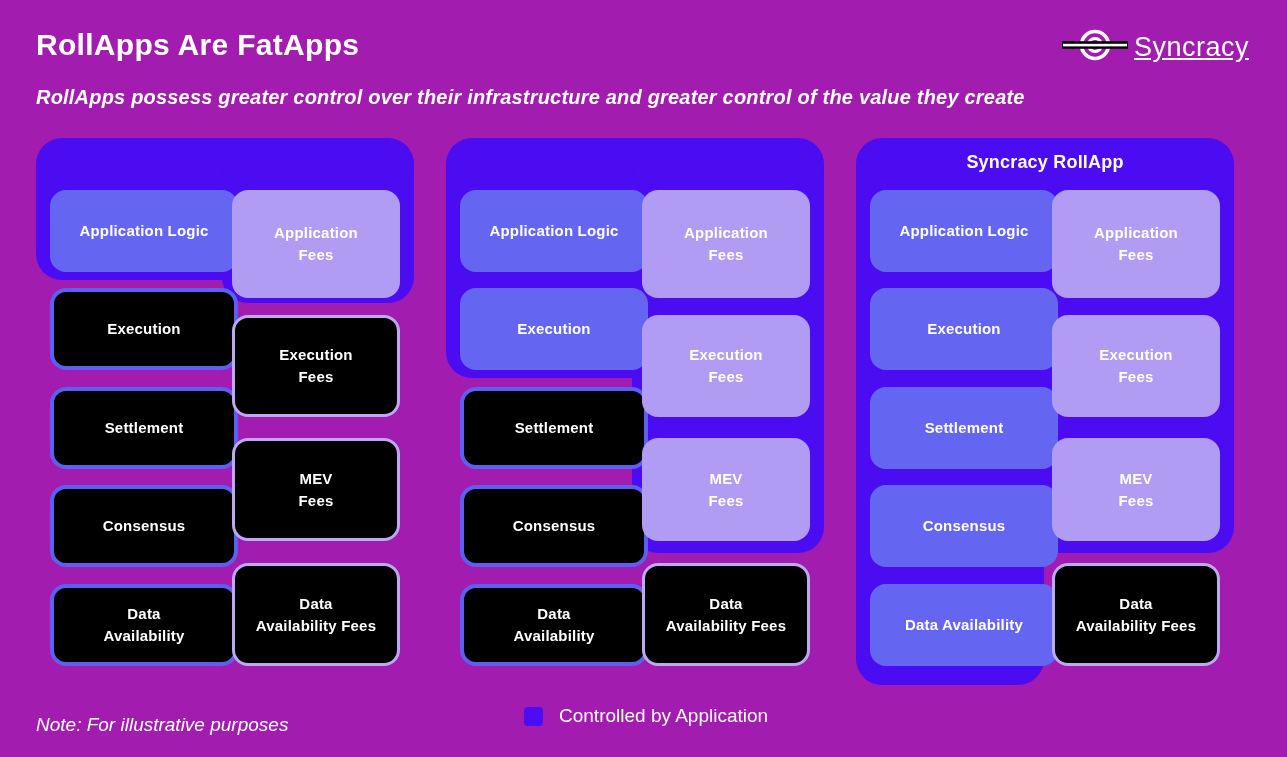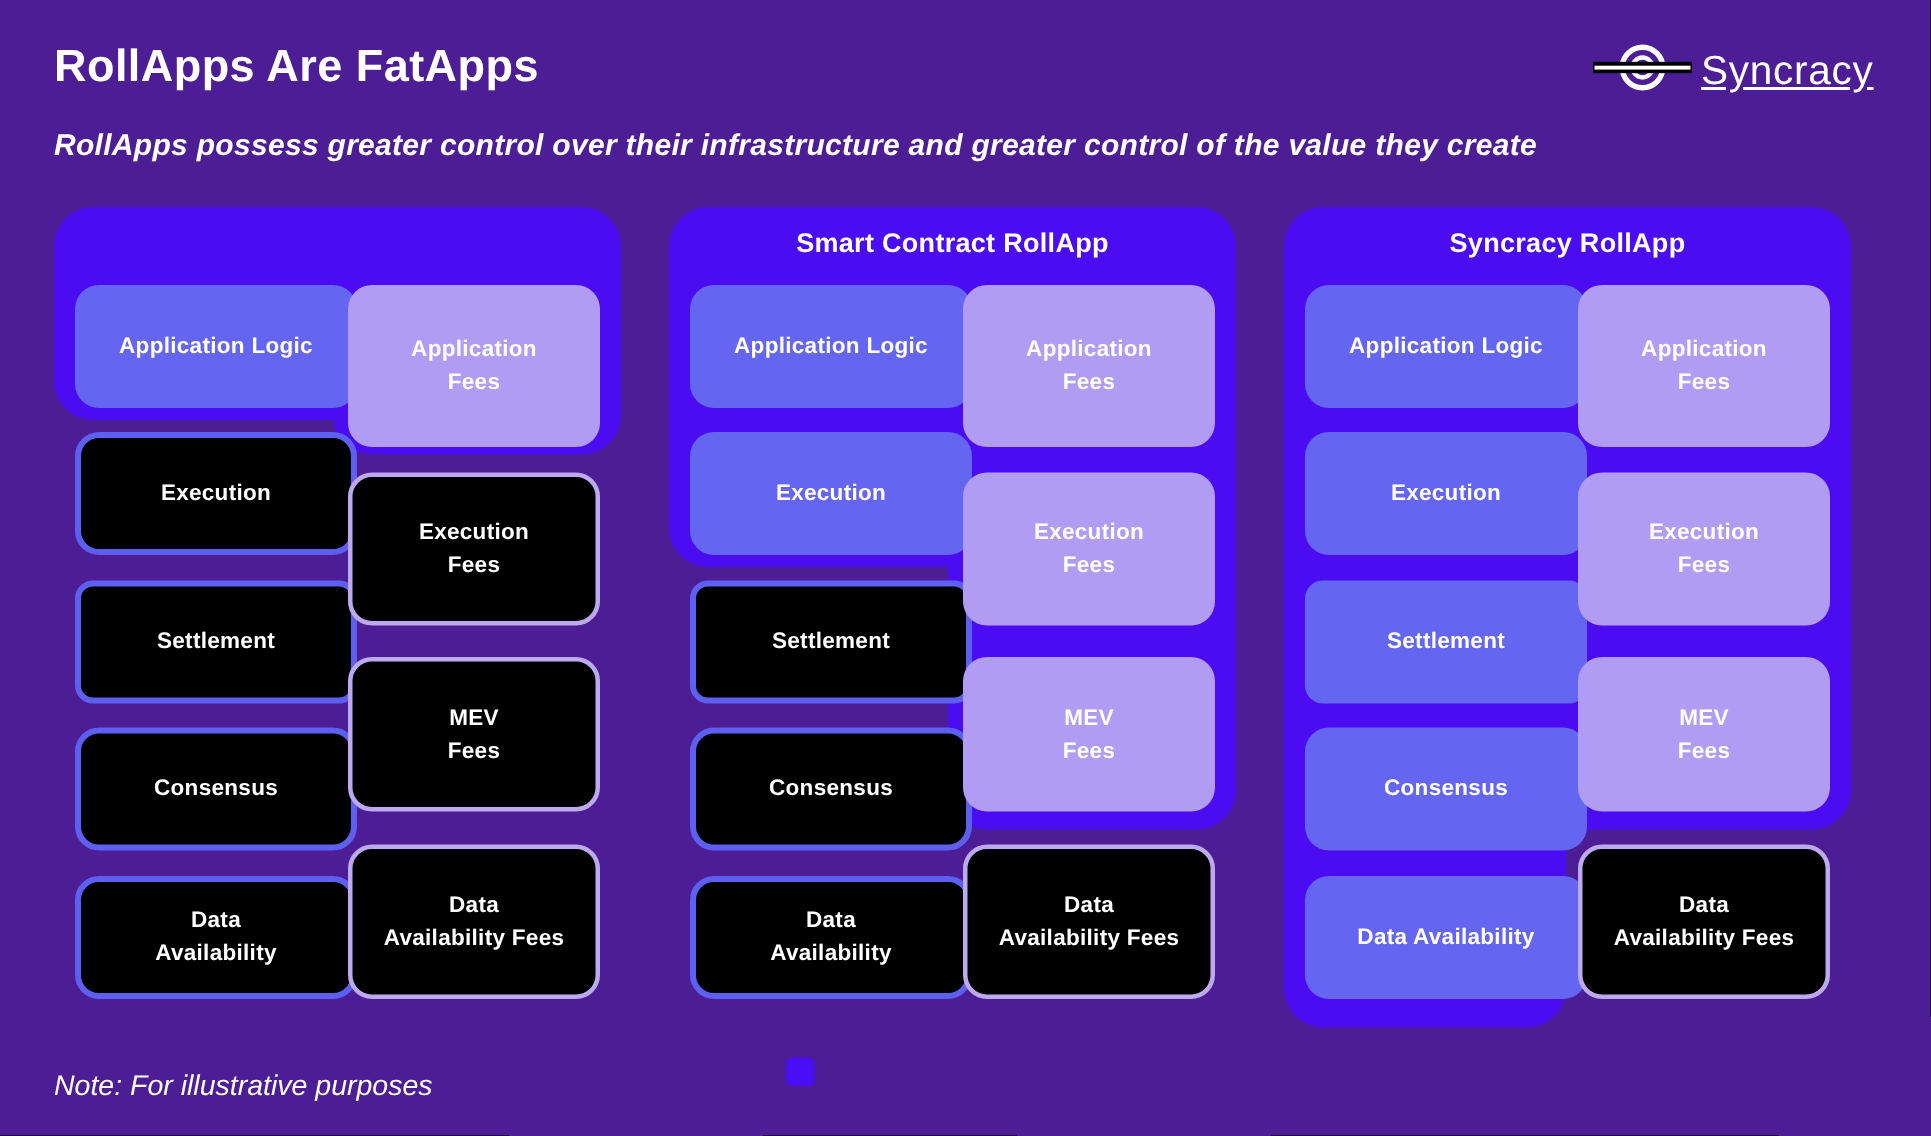--- a/index.html
+++ b/index.html
@@ -1,17 +1,17 @@
 <!DOCTYPE html>
 <html><head>
 <meta charset="utf-8">
 <style>
   html,body{margin:0;padding:0;background:#000;}
   .canvas{
-    position:relative;width:1287px;height:757px;background:#4c1d95;overflow:hidden;
+    position:relative;width:1287px;height:757px;background:#a21caf;overflow:hidden;
     font-family:"Liberation Sans",sans-serif;color:#fff;
   }
   
   .title{position:absolute;left:36px;top:28px;font-size:30px;font-weight:bold;letter-spacing:.3px;}
   .subtitle{position:absolute;left:36px;top:86px;font-size:20px;font-style:italic;font-weight:600;letter-spacing:.2px;}
   .logo{position:absolute;left:1062px;top:26px;display:flex;align-items:center;gap:6px;}
   .logo-text{font-size:27px;font-weight:500;letter-spacing:.5px;text-decoration:underline;}
   
   .col{position:absolute;top:138px;width:378px;height:560px;}
   .col-1{left:36px;} .col-2{left:446px;} .col-3{left:856px;}
@@ -22,21 +22,21 @@
   .c2-right{left:186px;top:12px;width:192px;height:403px;}
   .c3-full{left:0;top:0;width:378px;height:415px;}
   .c3-left{left:0;top:240px;width:188px;height:307px;}
   .col-title{position:absolute;left:0;top:14px;width:100%;text-align:center;
     font-size:18px;font-weight:bold;letter-spacing:.2px;}
   
   .bx{position:absolute;box-sizing:border-box;border-radius:16px;
     display:flex;align-items:center;justify-content:center;text-align:center;
     font-size:15px;font-weight:bold;line-height:1.45;white-space:pre-line;letter-spacing:.2px;}
   .stack{left:14px;width:188px;height:82px;}
-  .r1{top:52px;} .r2{top:150px;} .r3{top:249px;border-radius:12px;} .r4{top:347px;} .r5{top:446px;}
+  .r1{top:52px;} .r2{top:150px;} .r3{top:249px;} .r4{top:347px;} .r5{top:446px;}
   .fee{left:196px;width:168px;}
   .q1{top:52px;height:108px;} .q2{top:177px;height:102px;}
   .q3{top:300px;height:103px;} .q4{top:425px;height:103px;}
   .f-blue{background:#6466F2;}
   .f-purple{background:#B09CF2;}
   .o-blue{background:#000;border:4px solid #5D5FF0;}
   .o-purple{background:#000;border:3px solid #BCA9F0;}
   
   .note{position:absolute;left:36px;top:714px;font-size:19px;font-style:italic;font-weight:500;}
   .legend{position:absolute;left:524px;top:705px;display:flex;align-items:center;gap:16px;}
@@ -80,21 +80,20 @@
 Fees</div>
     <div class="bx fee q3 o-purple">MEV
 Fees</div>
     <div class="bx fee q4 o-purple">Data
 Availability Fees</div>
   </div>
 
   <div class="col col-2">
     <div class="blob c2-full"></div>
     <div class="blob c2-right"></div>
-    <div class="col-title">Smart Contract RollApp</div>
 
     <div class="bx stack r1 f-blue">Application Logic</div>
     <div class="bx stack r2 f-blue">Execution</div>
     <div class="bx stack r3 o-blue">Settlement</div>
     <div class="bx stack r4 o-blue">Consensus</div>
     <div class="bx stack r5 o-blue">Data
 Availability</div>
 
     <div class="bx fee q1 f-purple">Application
 Fees</div>
@@ -124,15 +123,16 @@
     <div class="bx fee q3 f-purple">MEV
 Fees</div>
     <div class="bx fee q4 o-purple">Data
 Availability Fees</div>
   </div>
 
   <div class="note">Note: For illustrative purposes</div>
 
   <div class="legend">
     <span class="legend-swatch"></span>
+    <span class="legend-label">Controlled by Application</span>
   </div>
 
 </div>
 
 </body></html>

